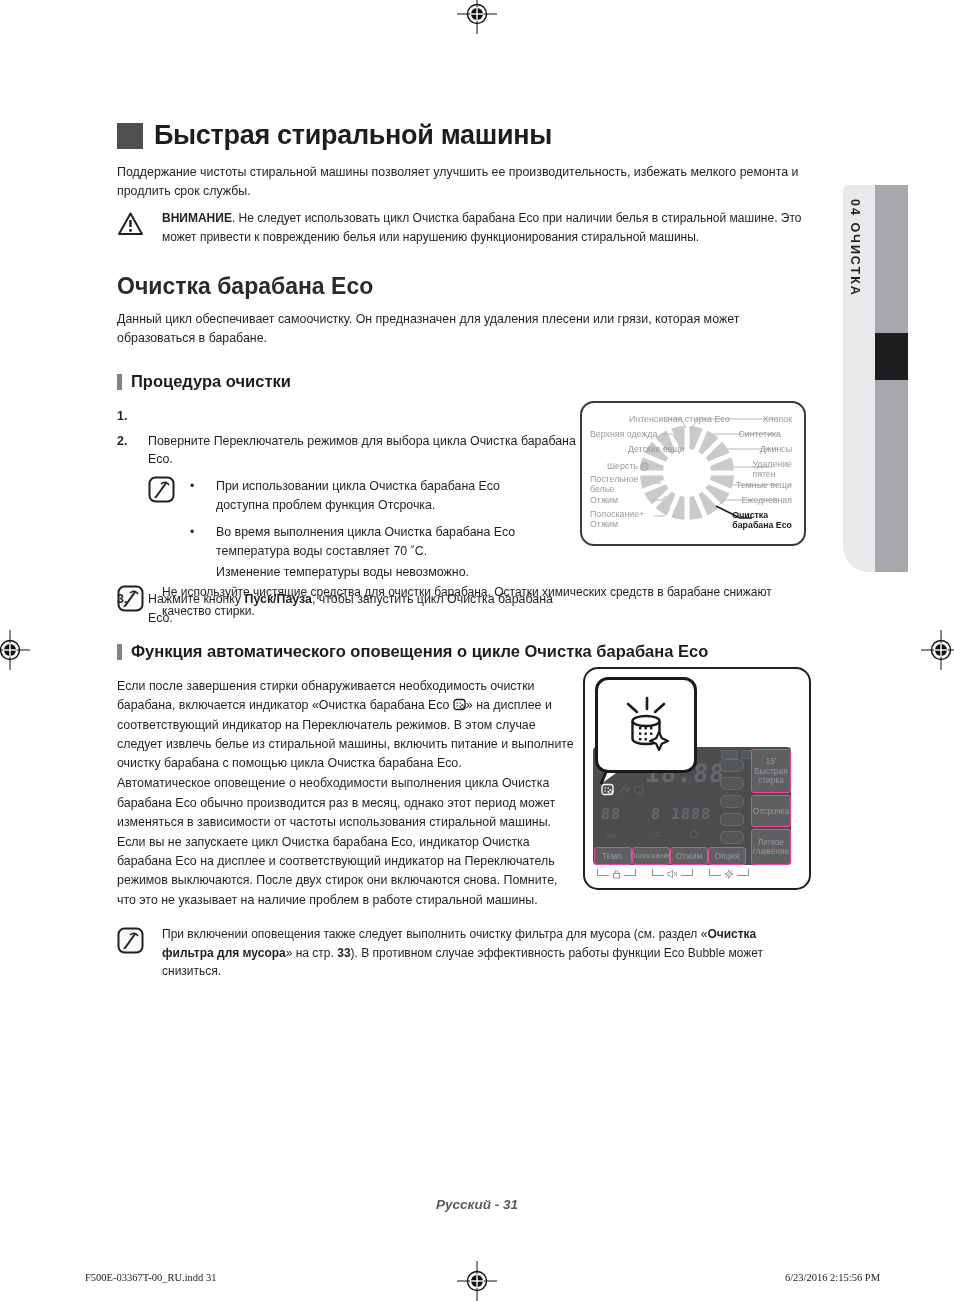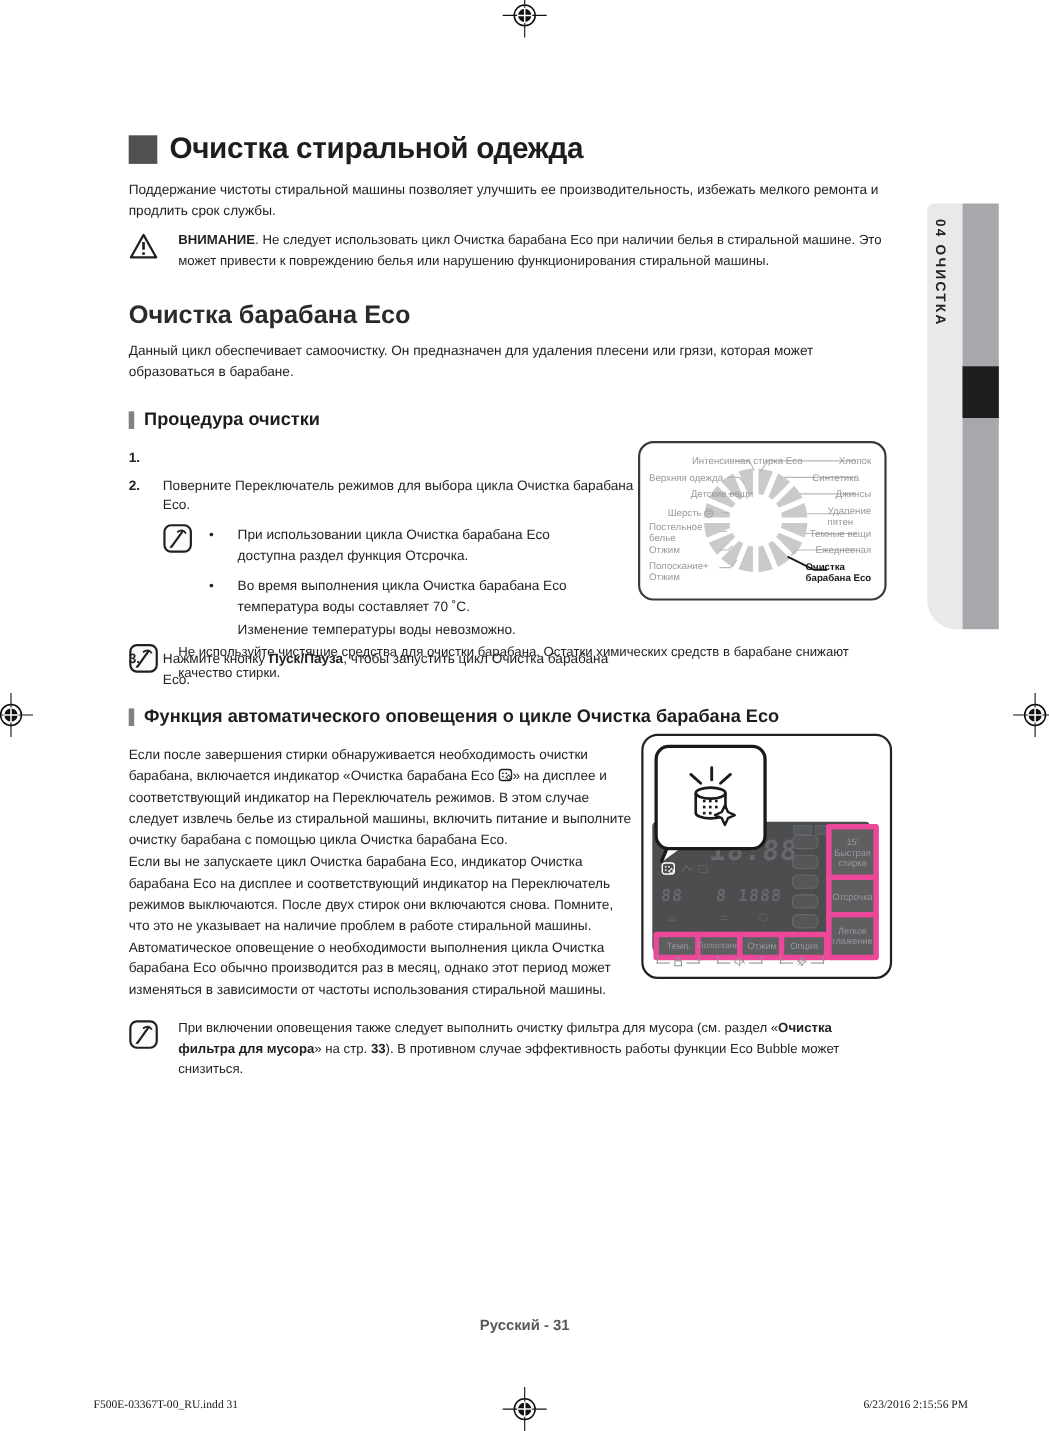--- a/index.html
+++ b/index.html
@@ -42,21 +42,21 @@
   .dlbl{position:absolute;font-size:8.8px;line-height:1.15;color:#97999c;white-space:pre-line;}
   .dlbl.r{}
   .dlbl.hl{color:#1a1a1a;font-weight:bold;}
 
   
   .panel-box{position:absolute;left:466px;top:-10px;width:224px;height:219px;
              border:2.5px solid #231f20;border-radius:15px;background:#fff;}
   .dark{position:absolute;left:8px;top:78px;width:198px;height:118px;background:#4c4d4f;border-radius:4px;}
   .sevenseg{position:absolute;font-family:"DejaVu Sans Mono",monospace;font-weight:bold;
             color:#66686b;transform:skewX(-6deg);letter-spacing:1px;}
-  .pbtn{position:absolute;background:#5d5f61;border:5px solid #ec4899;border-radius:3px;
+  .pbtn{position:absolute;background:#5d5f61;border:1px solid #ec4899;border-radius:3px;
         color:#96989b;font-size:8.4px;line-height:1.12;display:flex;align-items:center;
         justify-content:center;text-align:center;white-space:pre-line;}
   .minirect{position:absolute;width:22px;height:11px;border:1px solid #67696b;border-radius:5px;background:#555719;
             background:#545658;}
   .bars{position:absolute;display:flex;gap:3px;}
   .bar{width:15px;height:7px;border:1px solid #606264;background:#565860;}
   .bubble{position:absolute;left:10px;top:8px;width:96px;height:90px;background:#fff;
           border:3px solid #1a1a1a;border-radius:13px;z-index:3;display:flex;align-items:center;justify-content:center;}
   .bubble-tail{position:absolute;left:14px;top:95px;z-index:2;}
   .bracketrow{position:absolute;left:12px;top:200px;display:flex;gap:16px;}
@@ -69,21 +69,21 @@
   .side-tab{position:absolute;left:843px;top:185px;width:65px;height:387px;}
   .side-tab .light{position:absolute;left:0;top:0;width:32px;height:100%;background:#e8e9ea;
                    border-radius:6px 0 0 26px;}
   .side-tab .strip{position:absolute;left:32px;top:0;width:33px;height:100%;background:#a6a8ab;}
   .side-tab .blk{position:absolute;left:32px;top:148px;width:33px;height:47px;background:#1d1d1f;}
   .side-tab .vtext{position:absolute;left:5px;top:14px;writing-mode:vertical-rl;
                    font-size:12.5px;font-weight:bold;letter-spacing:2px;color:#231f20;}
 
   
   .page-num{position:absolute;left:0;top:1197px;width:954px;text-align:center;
-            font-size:13.5px;font-weight:bold;color:#58595b;}
+            font-size:13.5px;font-weight:bold;color:#58595b;font-style:italic;}
   .printline{position:absolute;left:0;top:1270px;width:954px;height:20px;
              font-family:"Liberation Serif",serif;font-size:10.5px;color:#1a1a1a;}
   .printline .pf{position:absolute;left:85px;top:2px;}
   .printline .pd{position:absolute;right:74px;top:2px;}
   .regmark{position:absolute;}
 </style>
 </head>
 <body>
 
 <div class="page">
@@ -125,21 +125,21 @@
     <div class="light"></div>
     <div class="strip"></div>
     <div class="blk"></div>
     <div class="vtext">04  ОЧИСТКА</div>
   </div>
 
   <div class="content">
 
     <div class="title-row">
       <div class="title-sq"></div>
-      <h1>Очистка стиральной одежда</h1>
+      <h1>Быстрая стиральной машины</h1>
     </div>
 
     <p class="body" style="margin-top:12px;">Поддержание чистоты стиральной машины позволяет улучшить ее производительность, избежать мелкого ремонта и продлить срок службы.</p>
 
     <div class="note-row">
       <div class="nicon">
         <svg width="27" height="26" viewBox="0 0 27 26">
           <path d="M13.5 2.5 L25 23 H2 Z" fill="none" stroke="#231f20" stroke-width="2" stroke-linejoin="round"></path>
           <line x1="13.5" y1="9" x2="13.5" y2="16" stroke="#231f20" stroke-width="2.4"></line>
           <circle cx="13.5" cy="19.5" r="1.4" fill="#231f20"></circle>
@@ -174,21 +174,21 @@
           <svg width="27" height="27" viewBox="0 0 27 27">
             <rect x="1.5" y="1.5" width="24" height="24" rx="6" fill="#fbfbfb" stroke="#231f20" stroke-width="2"></rect>
             <path d="M8 21 L18 7" stroke="#231f20" stroke-width="2" stroke-linecap="round"></path>
             <path d="M8 21 L6.2 22.8 L6.8 20.2 Z" fill="#231f20"></path>
             <path d="M13 8 Q18 4 21 9" fill="none" stroke="#231f20" stroke-width="1.6"></path>
           </svg>
         </div>
         <div class="bullets">
           <div class="bullet">
             <span class="dot">•</span>
-            <span>При использовании цикла Очистка барабана Eco доступна раздел функция Отсрочка.</span>
+            <span>При использовании цикла Очистка барабана Eco доступна проблем функция Отсрочка.</span>
           </div>
           <div class="bullet" style="margin-top:9px;">
             <span class="dot">•</span>
             <span>Во время выполнения цикла Очистка барабана Eco температура воды составляет 70 ˚C.</span>
           </div>
           <div class="bullet-cont">Изменение температуры воды невозможно.</div>
         </div>
       </div>
 
       <div class="step" style="margin-top:8px;">
@@ -282,22 +282,22 @@
       <div style="width:458px;">
         <p class="body" style="margin-top:0;">
           <span>Если после завершения стирки обнаруживается необходимость очистки барабана, включается индикатор «Очистка барабана Eco </span><svg width="13" height="13" viewBox="0 0 13 13" style="vertical-align:-2px;">
               <rect x="1" y="1.5" width="11" height="10" rx="2.5" fill="none" stroke="#231f20" stroke-width="1.3"></rect>
               <circle cx="4.2" cy="5" r="0.8" fill="#231f20"></circle>
               <circle cx="7.2" cy="5" r="0.8" fill="#231f20"></circle>
               <circle cx="4.2" cy="8" r="0.8" fill="#231f20"></circle>
               <path d="M9.3 6.2 L10.2 8 L12 8.9 L10.2 9.8 L9.3 11.6 L8.4 9.8 L6.6 8.9 L8.4 8 Z" fill="#fff" stroke="#231f20" stroke-width="0.9"></path>
             </svg><span>» на дисплее и соответствующий индикатор на Переключатель режимов. В этом случае следует извлечь белье из стиральной машины, включить питание и выполните очистку барабана с помощью цикла Очистка барабана Eco.</span>
         </p>
+        <p class="body" style="margin-top:1px;">Автоматическое оповещение о необходимости выполнения цикла Очистка барабана Eco обычно производится раз в месяц, однако этот период может изменяться в зависимости от частоты использования стиральной машины.</p>
         <p class="body" style="margin-top:1px;">Если вы не запускаете цикл Очистка барабана Eco, индикатор Очистка барабана Eco на дисплее и соответствующий индикатор на Переключатель режимов выключаются. После двух стирок они включаются снова. Помните, что это не указывает на наличие проблем в работе стиральной машины.</p>
-        <p class="body" style="margin-top:1px;">Автоматическое оповещение о необходимости выполнения цикла Очистка барабана Eco обычно производится раз в месяц, однако этот период может изменяться в зависимости от частоты использования стиральной машины.</p>
       </div>
 
       <div class="panel-box">
         <div class="bubble-tail">
           <svg width="30" height="22" viewBox="0 0 30 22">
               <path d="M2 20 L10 1 L28 1" fill="#ffffff" stroke="#1a1a1a" stroke-width="3" stroke-linejoin="round"></path>
             </svg>
         </div>
         <div class="bubble">
           <svg width="64" height="62" viewBox="0 0 64 62">

